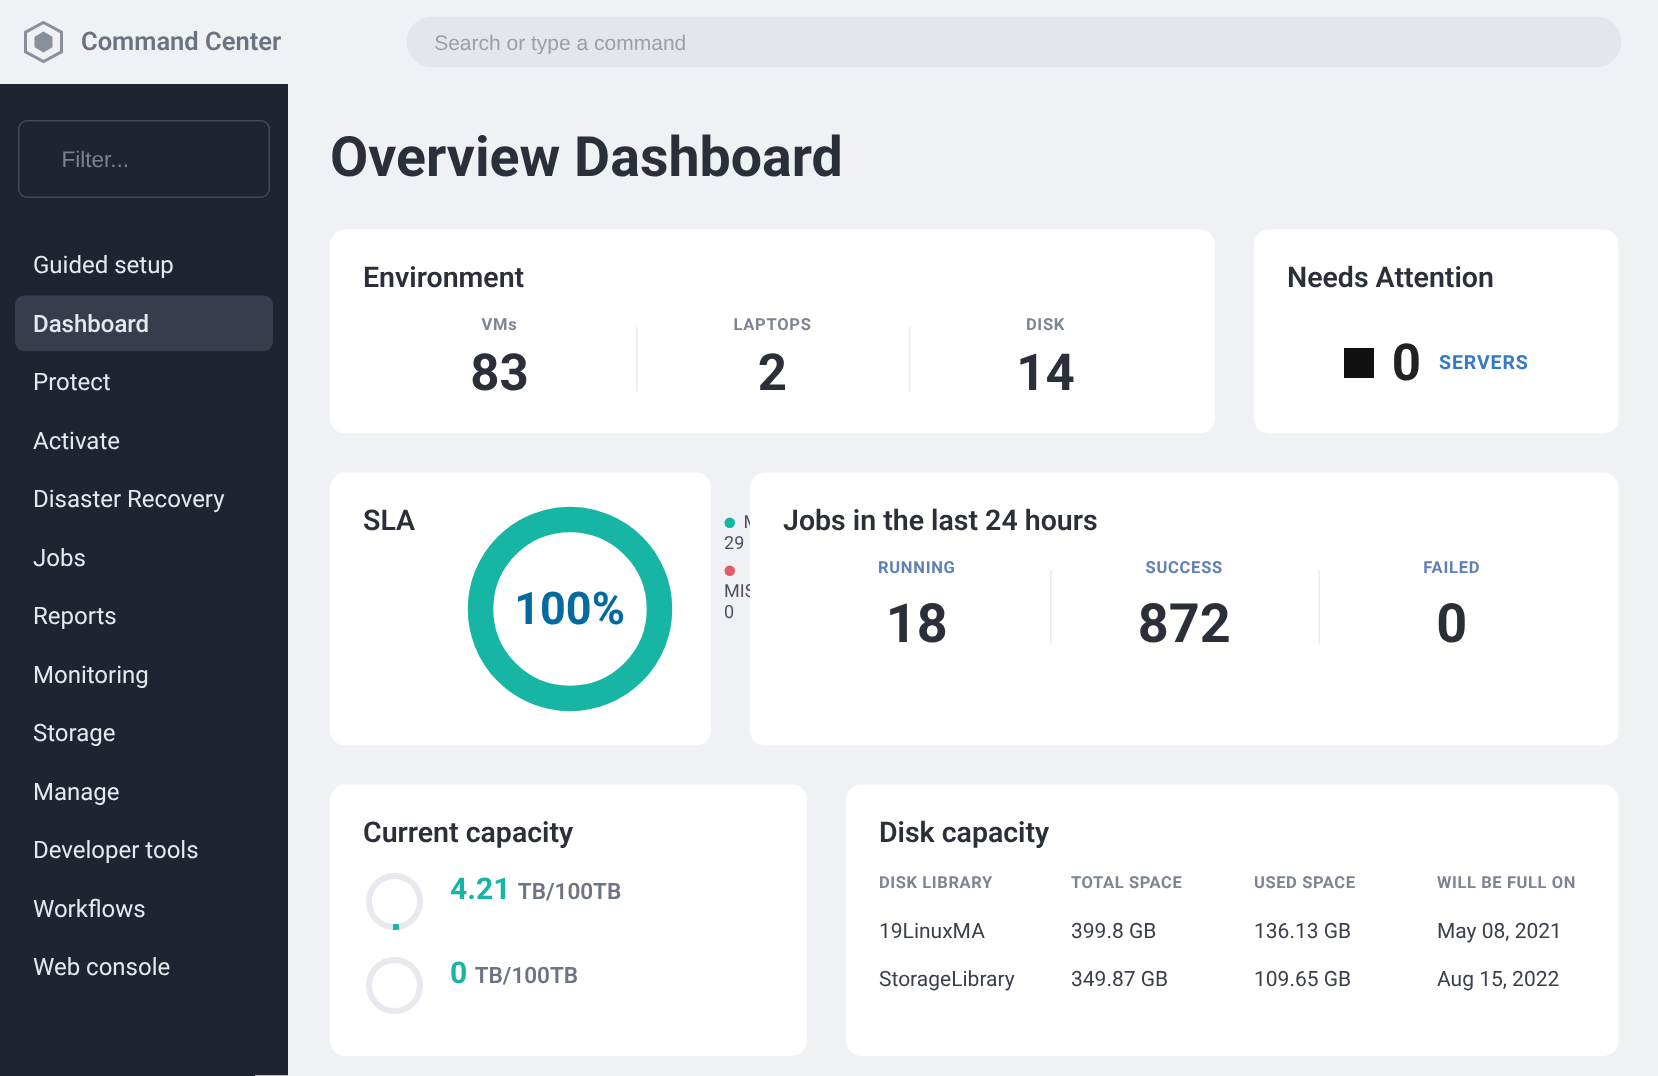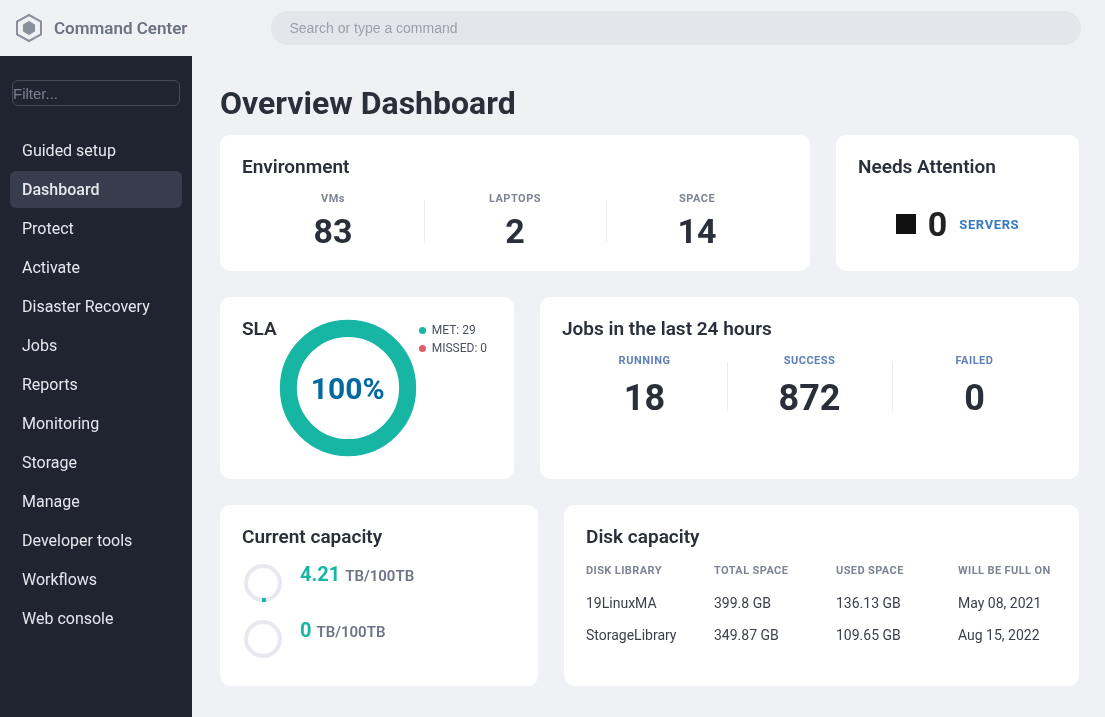--- a/index.html
+++ b/index.html
@@ -44,22 +44,22 @@
   
   .shell { display: flex; height: calc(717px - 56px); }
   .sidebar {
     width: 192px;
     background: #1f2430;
     padding: 24px 10px 0 10px;
   }
   .filter-box {
     border: 1px solid #434a59;
     border-radius: 6px;
-    height: 26px;
-    display: flex; align-items: center; padding: 0 0;
+    height: 52px;
+    display: flex; align-items: center; padding: 0 28px;
     margin: 0 2px 26px 2px;
   }
   .filter-box input {
     border: none; outline: none; background: transparent; width: 100%;
     font-size: 15px; color: #cbd0da;
   }
   .filter-box input::placeholder { color: #7b8191; }
 
   .nav { display: flex; flex-direction: column; gap: 2px; }
   .nav-item {
@@ -69,21 +69,21 @@
     border-radius: 6px;
     cursor: pointer;
   }
   .nav-item.active { background: #373d4c; font-weight: 500; }
 
   .main {
     flex: 1;
     padding: 28px 26px 0 28px;
     overflow: auto;
   }
-  .page-title { font-size: 32px; font-weight: 700; color: #2a2f3a; margin-bottom: 13px; }
+  .page-title { font-size: 37px; font-weight: 700; color: #2a2f3a; margin-bottom: 26px; }
 
   .row { display: flex; gap: 26px; margin-bottom: 26px; }
   .card {
     background: #fff;
     border-radius: 10px;
     padding: 20px 22px;
   }
 
   
   .env-card { flex: 1; }
@@ -99,21 +99,21 @@
   }
   .stat-label { font-size: 11px; letter-spacing: 0.5px; font-weight: 700; color: #7d8492; }
   .stat-value { font-size: 34px; font-weight: 700; color: #2b2f3a; margin-top: 6px; }
 
   .attn-body { display: flex; align-items: center; justify-content: center; gap: 12px; padding-top: 12px; }
   .black-square { width: 20px; height: 20px; background: #111; }
   .attn-count { font-size: 34px; font-weight: 700; color: #222; }
   .attn-link { font-size: 13px; font-weight: 700; letter-spacing: 0.6px; color: #3579c6; }
 
   
-  .sla-card { width: 294px; display: flex; gap: 0; }
+  .sla-card { width: 254px; display: flex; gap: 32px; }
   .sla-left { display: flex; flex-direction: column; }
   .donut-wrap { position: relative; width: 142px; height: 142px; margin-top: 0; }
   .donut-center {
     position: absolute; inset: 0; display: flex; align-items: center; justify-content: center;
     font-size: 30px; font-weight: 700; color: #0369a1;
   }
   .legend { font-size: 12px; color: #4a5161; margin-top: 6px; }
   .legend .dot { display: inline-block; width: 7px; height: 7px; border-radius: 50%; margin-right: 6px; vertical-align: middle; }
   .dot.met { background: #17b5a4; }
   .dot.miss { background: #e25b6a; }
@@ -192,21 +192,21 @@
         <div class="env-stats">
           <div class="stat">
             <div class="stat-label">VMs</div>
             <div class="stat-value">83</div>
           </div>
           <div class="stat">
             <div class="stat-label">LAPTOPS</div>
             <div class="stat-value">2</div>
           </div>
           <div class="stat">
-            <div class="stat-label">SPACE</div>
+            <div class="stat-label">DISK</div>
             <div class="stat-value">14</div>
           </div>
         </div>
       </div>
 
       <div class="card attn-card">
         <div class="card-title">Needs Attention</div>
         <div class="attn-body">
           <span class="black-square"></span>
           <span class="attn-count">0</span>

